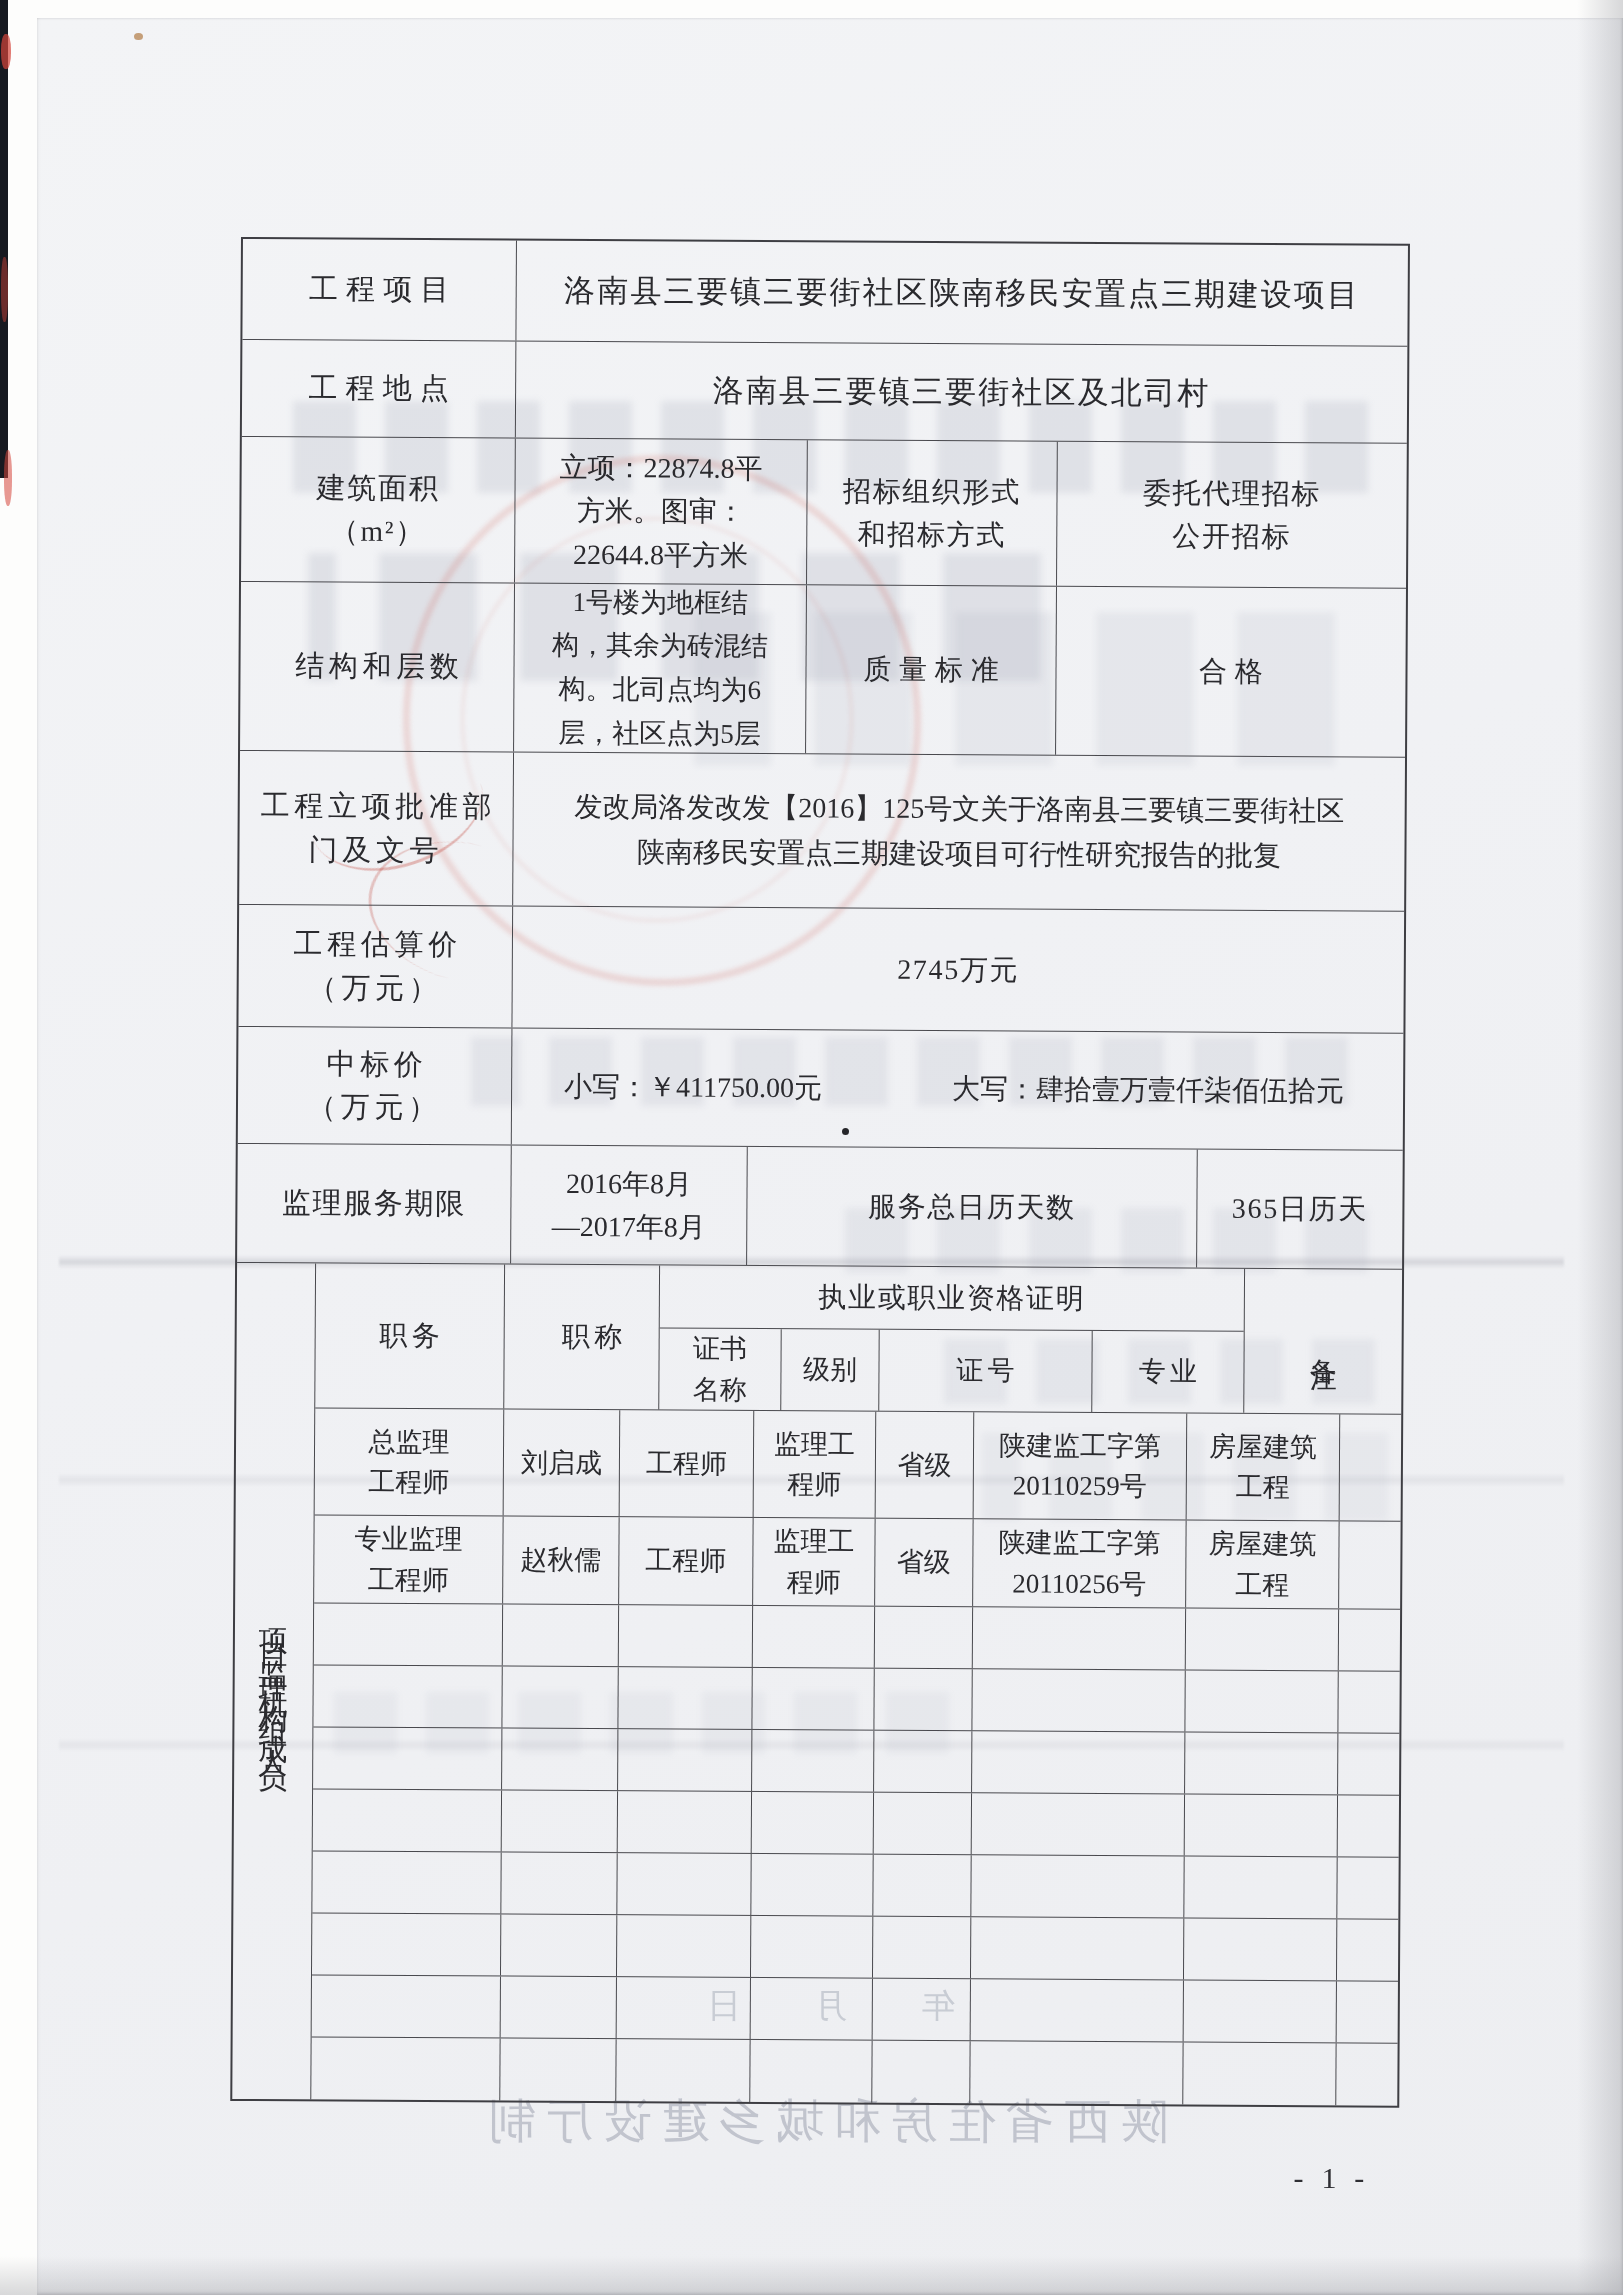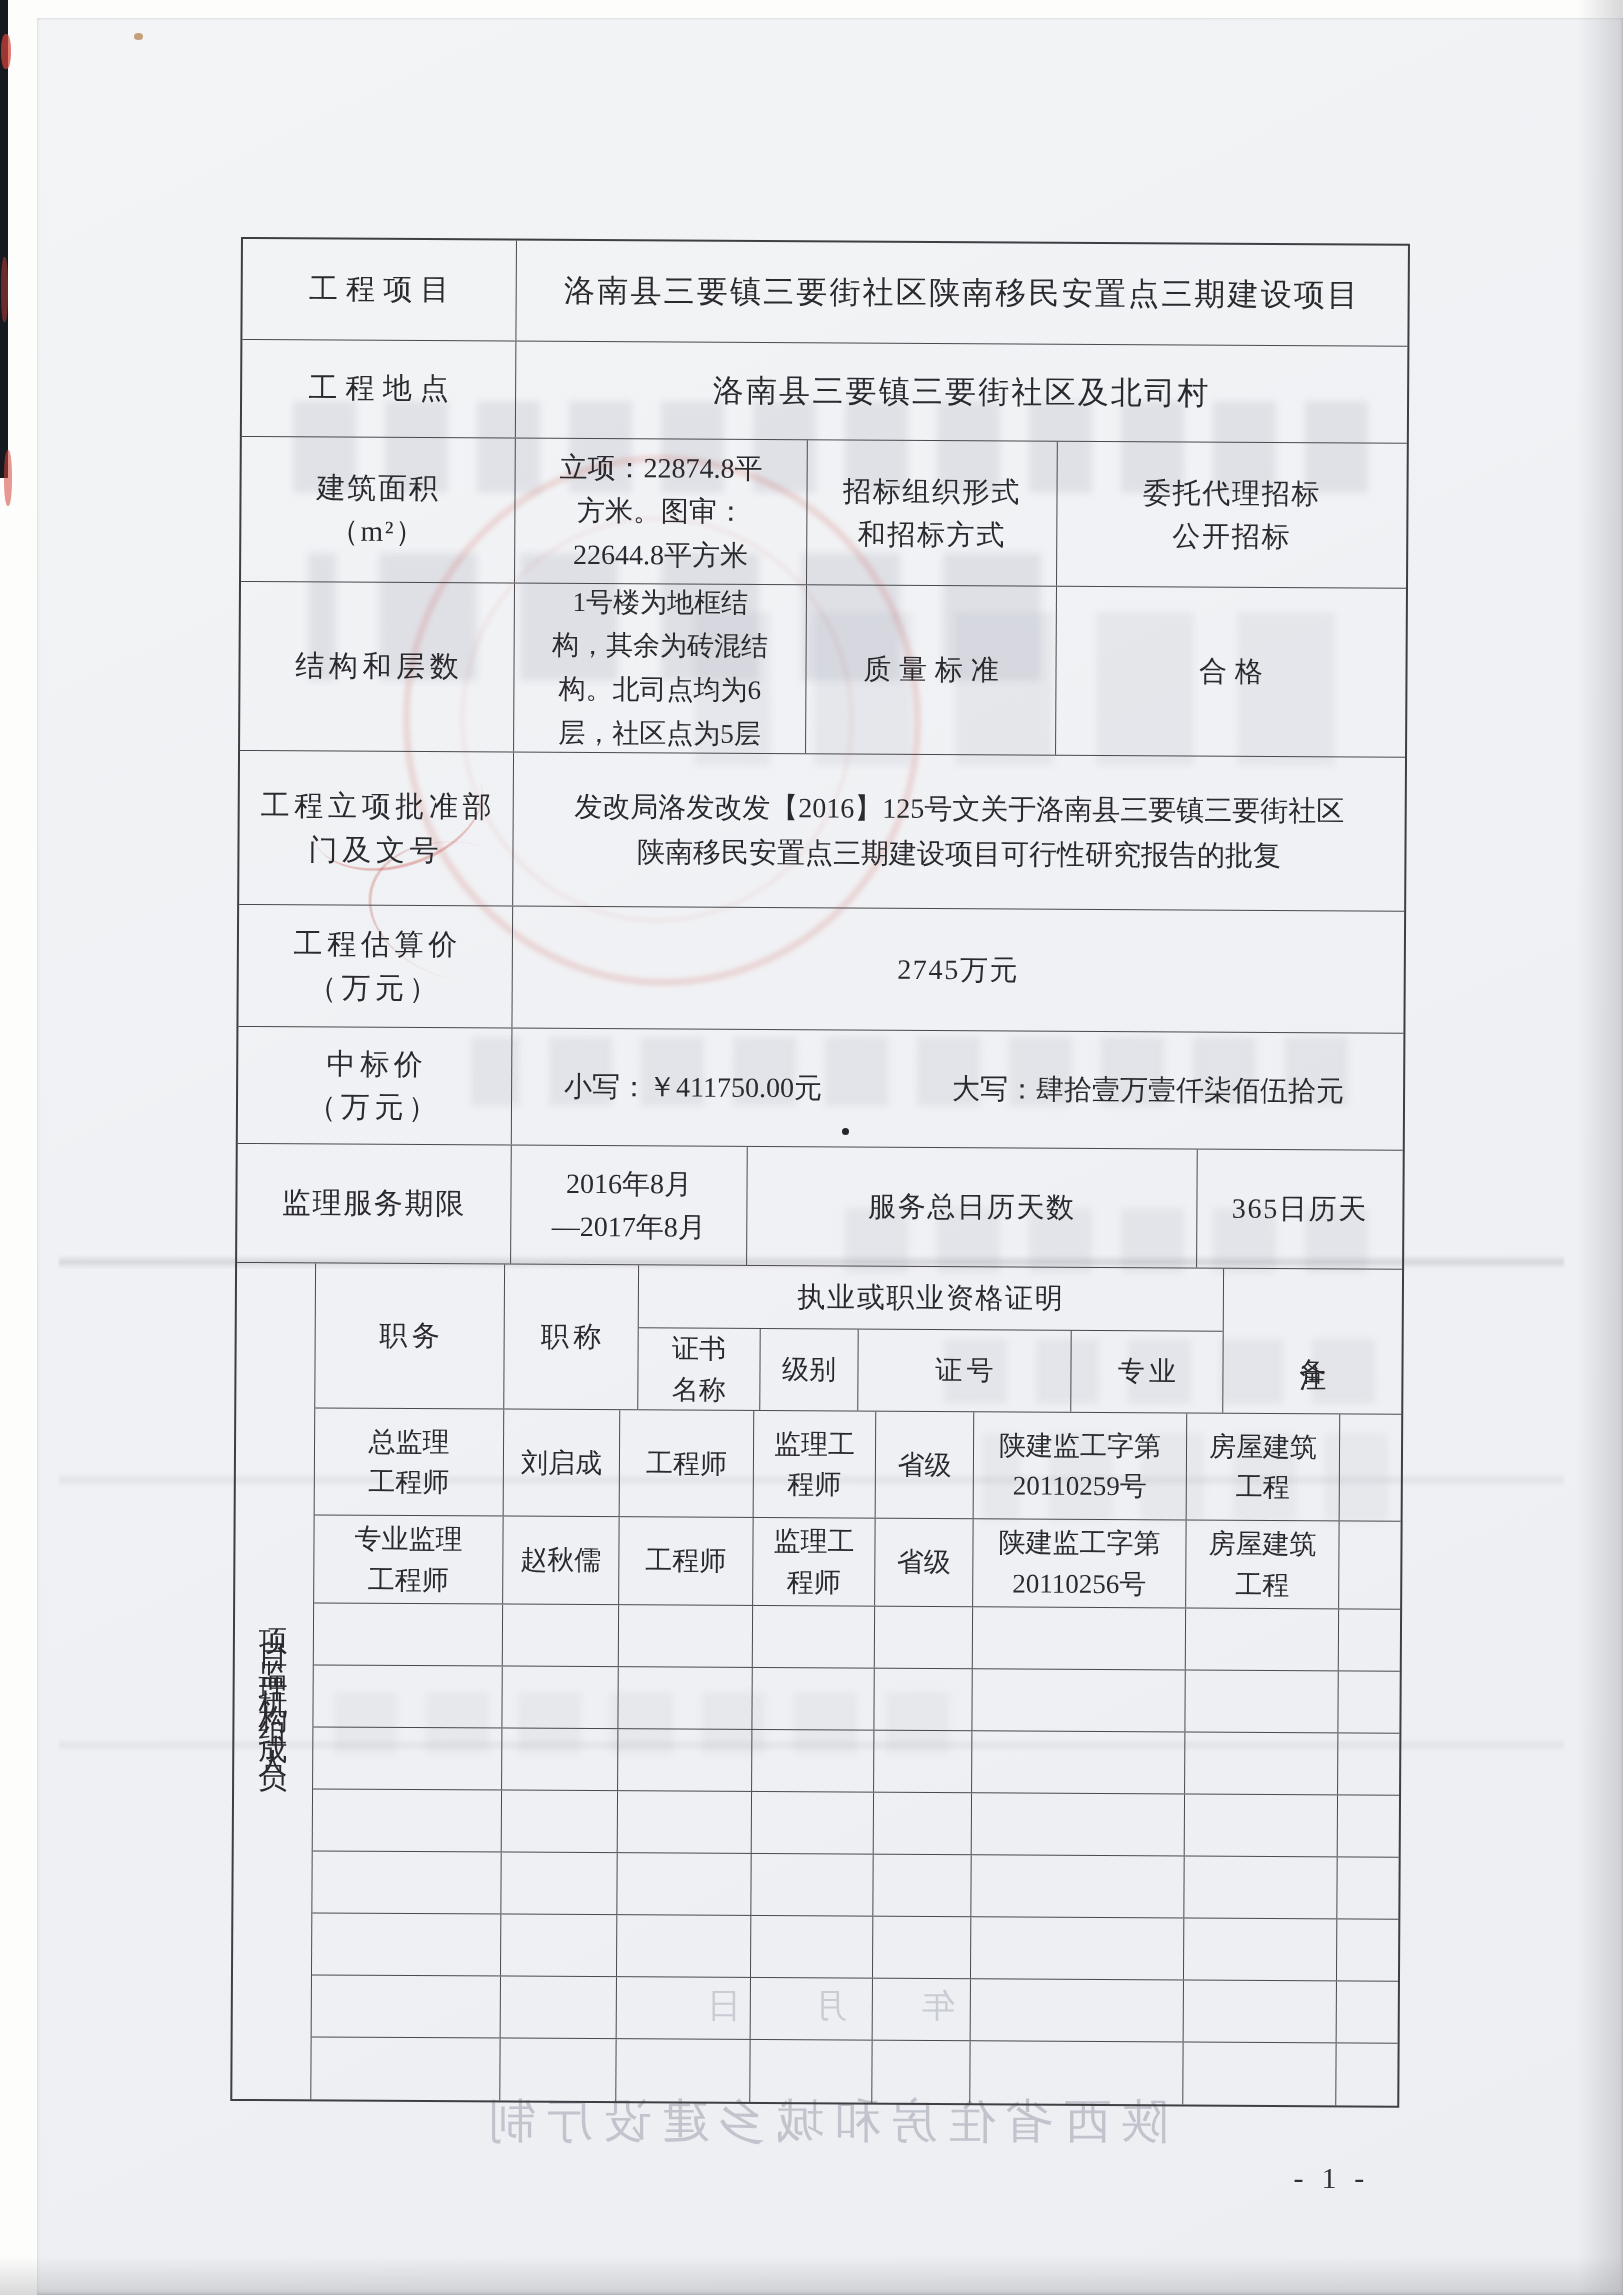--- a/index.html
+++ b/index.html
@@ -63,21 +63,21 @@
   .bid-cell{flex:1;display:flex;align-items:center;justify-content:space-between;
     padding:0 59px 0 52px;box-sizing:border-box;}
   
   .personnel{display:flex;box-sizing:border-box;}
   .pside{width:79px;border-right:1.3px solid #49494e;box-sizing:border-box;
     display:flex;align-items:center;justify-content:center;}
   .vertical-label{writing-mode:vertical-lr;text-orientation:upright;
     font-size:29px;letter-spacing:.52em;}
   .pbody{flex:1;display:flex;flex-direction:column;}
   .pheader{display:flex;height:145px;border-bottom:1.3px solid #49494e;box-sizing:border-box;}
-  .ph-pos{width:189px;}.ph-name{width:116px;}.ph-title{width:134px;}
+  .ph-pos{width:189px;}.ph-name{width:116px;}.ph-title{width:134px;margin-left:21px;}
   .ph-group{width:585px;display:flex;flex-direction:column;border-right:1.3px solid #49494e;box-sizing:border-box;}
   .ph-group-top{height:63px;border-bottom:1.3px solid #49494e;box-sizing:border-box;
     display:flex;align-items:center;justify-content:center;}
   .ph-group-bottom{flex:1;display:flex;}
   .ph-remark{flex:1;display:flex;align-items:center;justify-content:center;
     writing-mode:vertical-lr;text-orientation:upright;letter-spacing:.15em;}
   .gb{display:flex;align-items:center;justify-content:center;text-align:center;
     border-right:1.3px solid #49494e;box-sizing:border-box;}
   .gb:last-child{border-right:none;text-align:right;}
   .g-cert{width:122px;}.g-level{width:98px;}.g-certno{width:213px;}.g-major{flex:1;}

